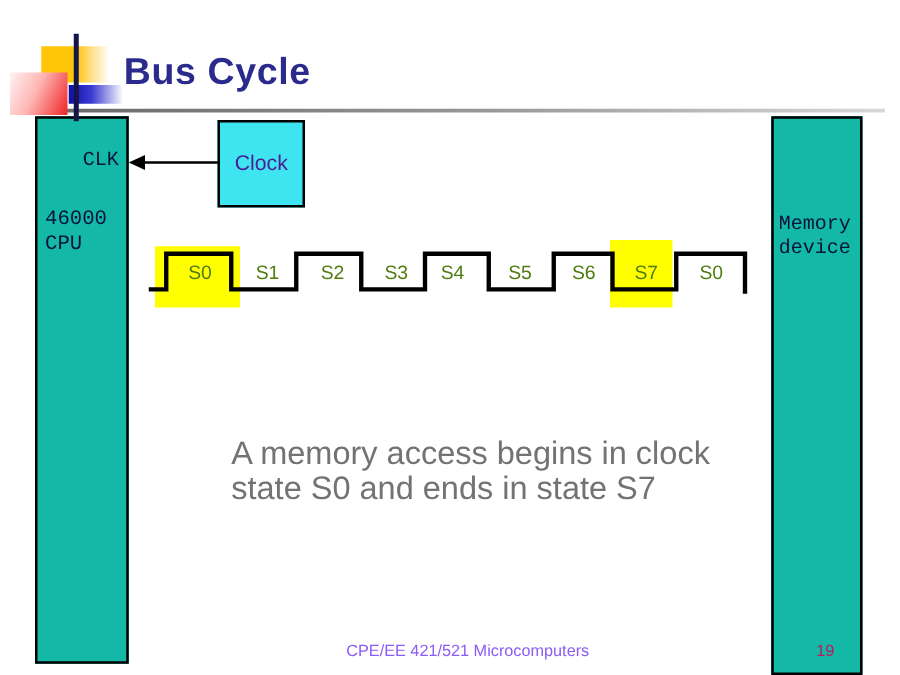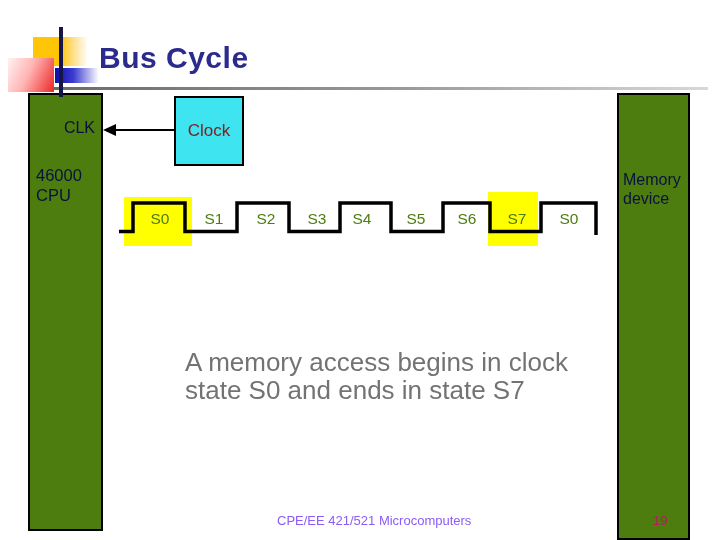--- a/index.html
+++ b/index.html
@@ -15,31 +15,31 @@
     background:linear-gradient(115deg,#fff2f2 0%,#ffb4b4 45%,#ee2525 100%);}
   .logo-blue{left:55px;top:68px;width:46px;height:15px;z-index:3;
     background:linear-gradient(to right,#0f0fa8 0%,#3c3cd2 40%,#ffffff 95%);}
   .logo-vline{left:59px;top:27px;width:4px;height:70px;background:#15154a;z-index:4;}
   
   .slide-title{left:99px;top:41px;font-size:30px;font-weight:700;color:#2b2b8e;
     letter-spacing:.5px;z-index:2;}
   .title-underline{left:35px;top:87px;width:673px;height:3px;z-index:0;
     background:linear-gradient(to right,#686868 0%,#9a9a9a 55%,#d8d8d8 100%);}
   
-  .device-box{background:#4d7c0f;border:2.5px solid #000;box-sizing:border-box;z-index:2;}
+  .device-box{background:#14b8a6;border:2.5px solid #000;box-sizing:border-box;z-index:2;font-family:Liberation Mono, monospace;}
   .cpu-box{left:28px;top:93px;width:75px;height:438px;}
   .memory-box{left:617px;top:93px;width:73px;height:447px;}
   .ink-on-blue{color:#09123d;}
   .clk-label{right:6px;top:24px;font-size:16px;}
   .cpu-label{left:6px;top:70px;font-size:16.5px;line-height:20px;}
   .memory-label{left:4px;top:75px;font-size:16px;line-height:19px;}
   
   .clock-box{left:174px;top:96px;width:70px;height:70px;background:#3ee4ef;
     border:2.5px solid #000;box-sizing:border-box;display:flex;align-items:center;
-    justify-content:center;font-size:17px;color:#7f1d1d;z-index:2;}
+    justify-content:center;font-size:17px;color:#4c1d95;z-index:2;}
   .clk-arrow{left:100px;top:120px;z-index:3;}
   
   .wave-svg{left:0;top:0;z-index:3;pointer-events:none;}
   .wave-label{top:210px;width:36px;height:18px;text-align:center;font-size:15.5px;
     color:#4d7c0f;z-index:4;}
   
   .caption{left:185px;top:349px;font-family:Liberation Sans, sans-serif;font-size:26px;
     color:#737373;line-height:27.5px;z-index:2;}
   .footer-text{left:277px;top:513px;font-size:13px;color:#8b5cf6;z-index:2;}
   .page-number{left:653px;top:513px;font-size:13px;color:#be185d;z-index:5;}

